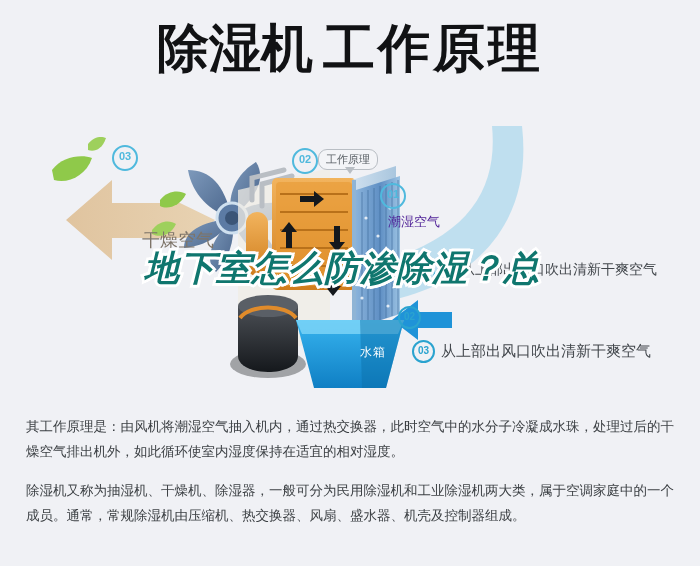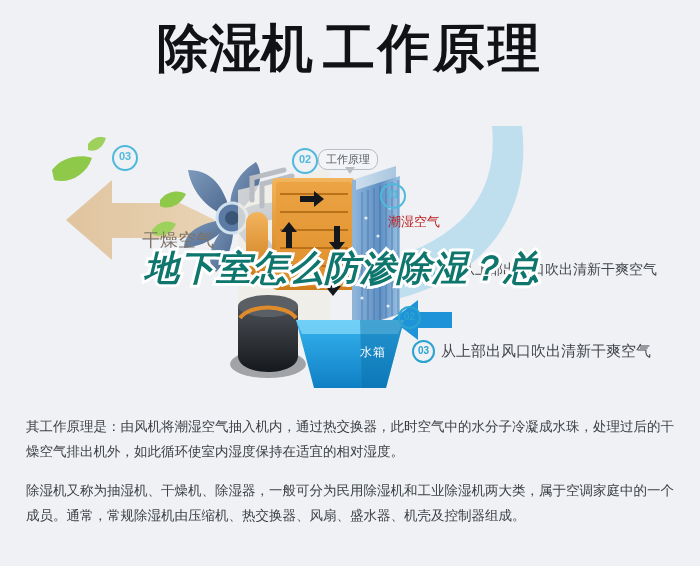--- a/index.html
+++ b/index.html
@@ -52,21 +52,21 @@
 
   
   .lbl {
     position: absolute;
     color: #6b6f73;
     font-size: 13px;
     white-space: nowrap;
     z-index: 3;
   }
   .lbl-dry  { left: 118px; top: 228px; color: #7d7468; font-size: 18px; margin-left: 24px; }
-  .lbl-humid{ left: 388px; top: 213px; color: #b91c1c; font-size: 13px; }
+  .lbl-humid{ left: 388px; top: 213px; color: #4c1d95; font-size: 13px; }
   .lbl-tank {
     left: 322px; top: 344px; color: #ffffff; font-size: 12px;
     letter-spacing: 1px;
     margin-left: 38px;
   }
   .lbl-hx {
     position: absolute; left: 318px; top: 149px; z-index: 4;
     font-size: 11px; color: #5a6066; white-space: nowrap;
     padding: 2px 7px; border: 1px solid #b9bec4; border-radius: 9px;
     background: #f3f4f7;

